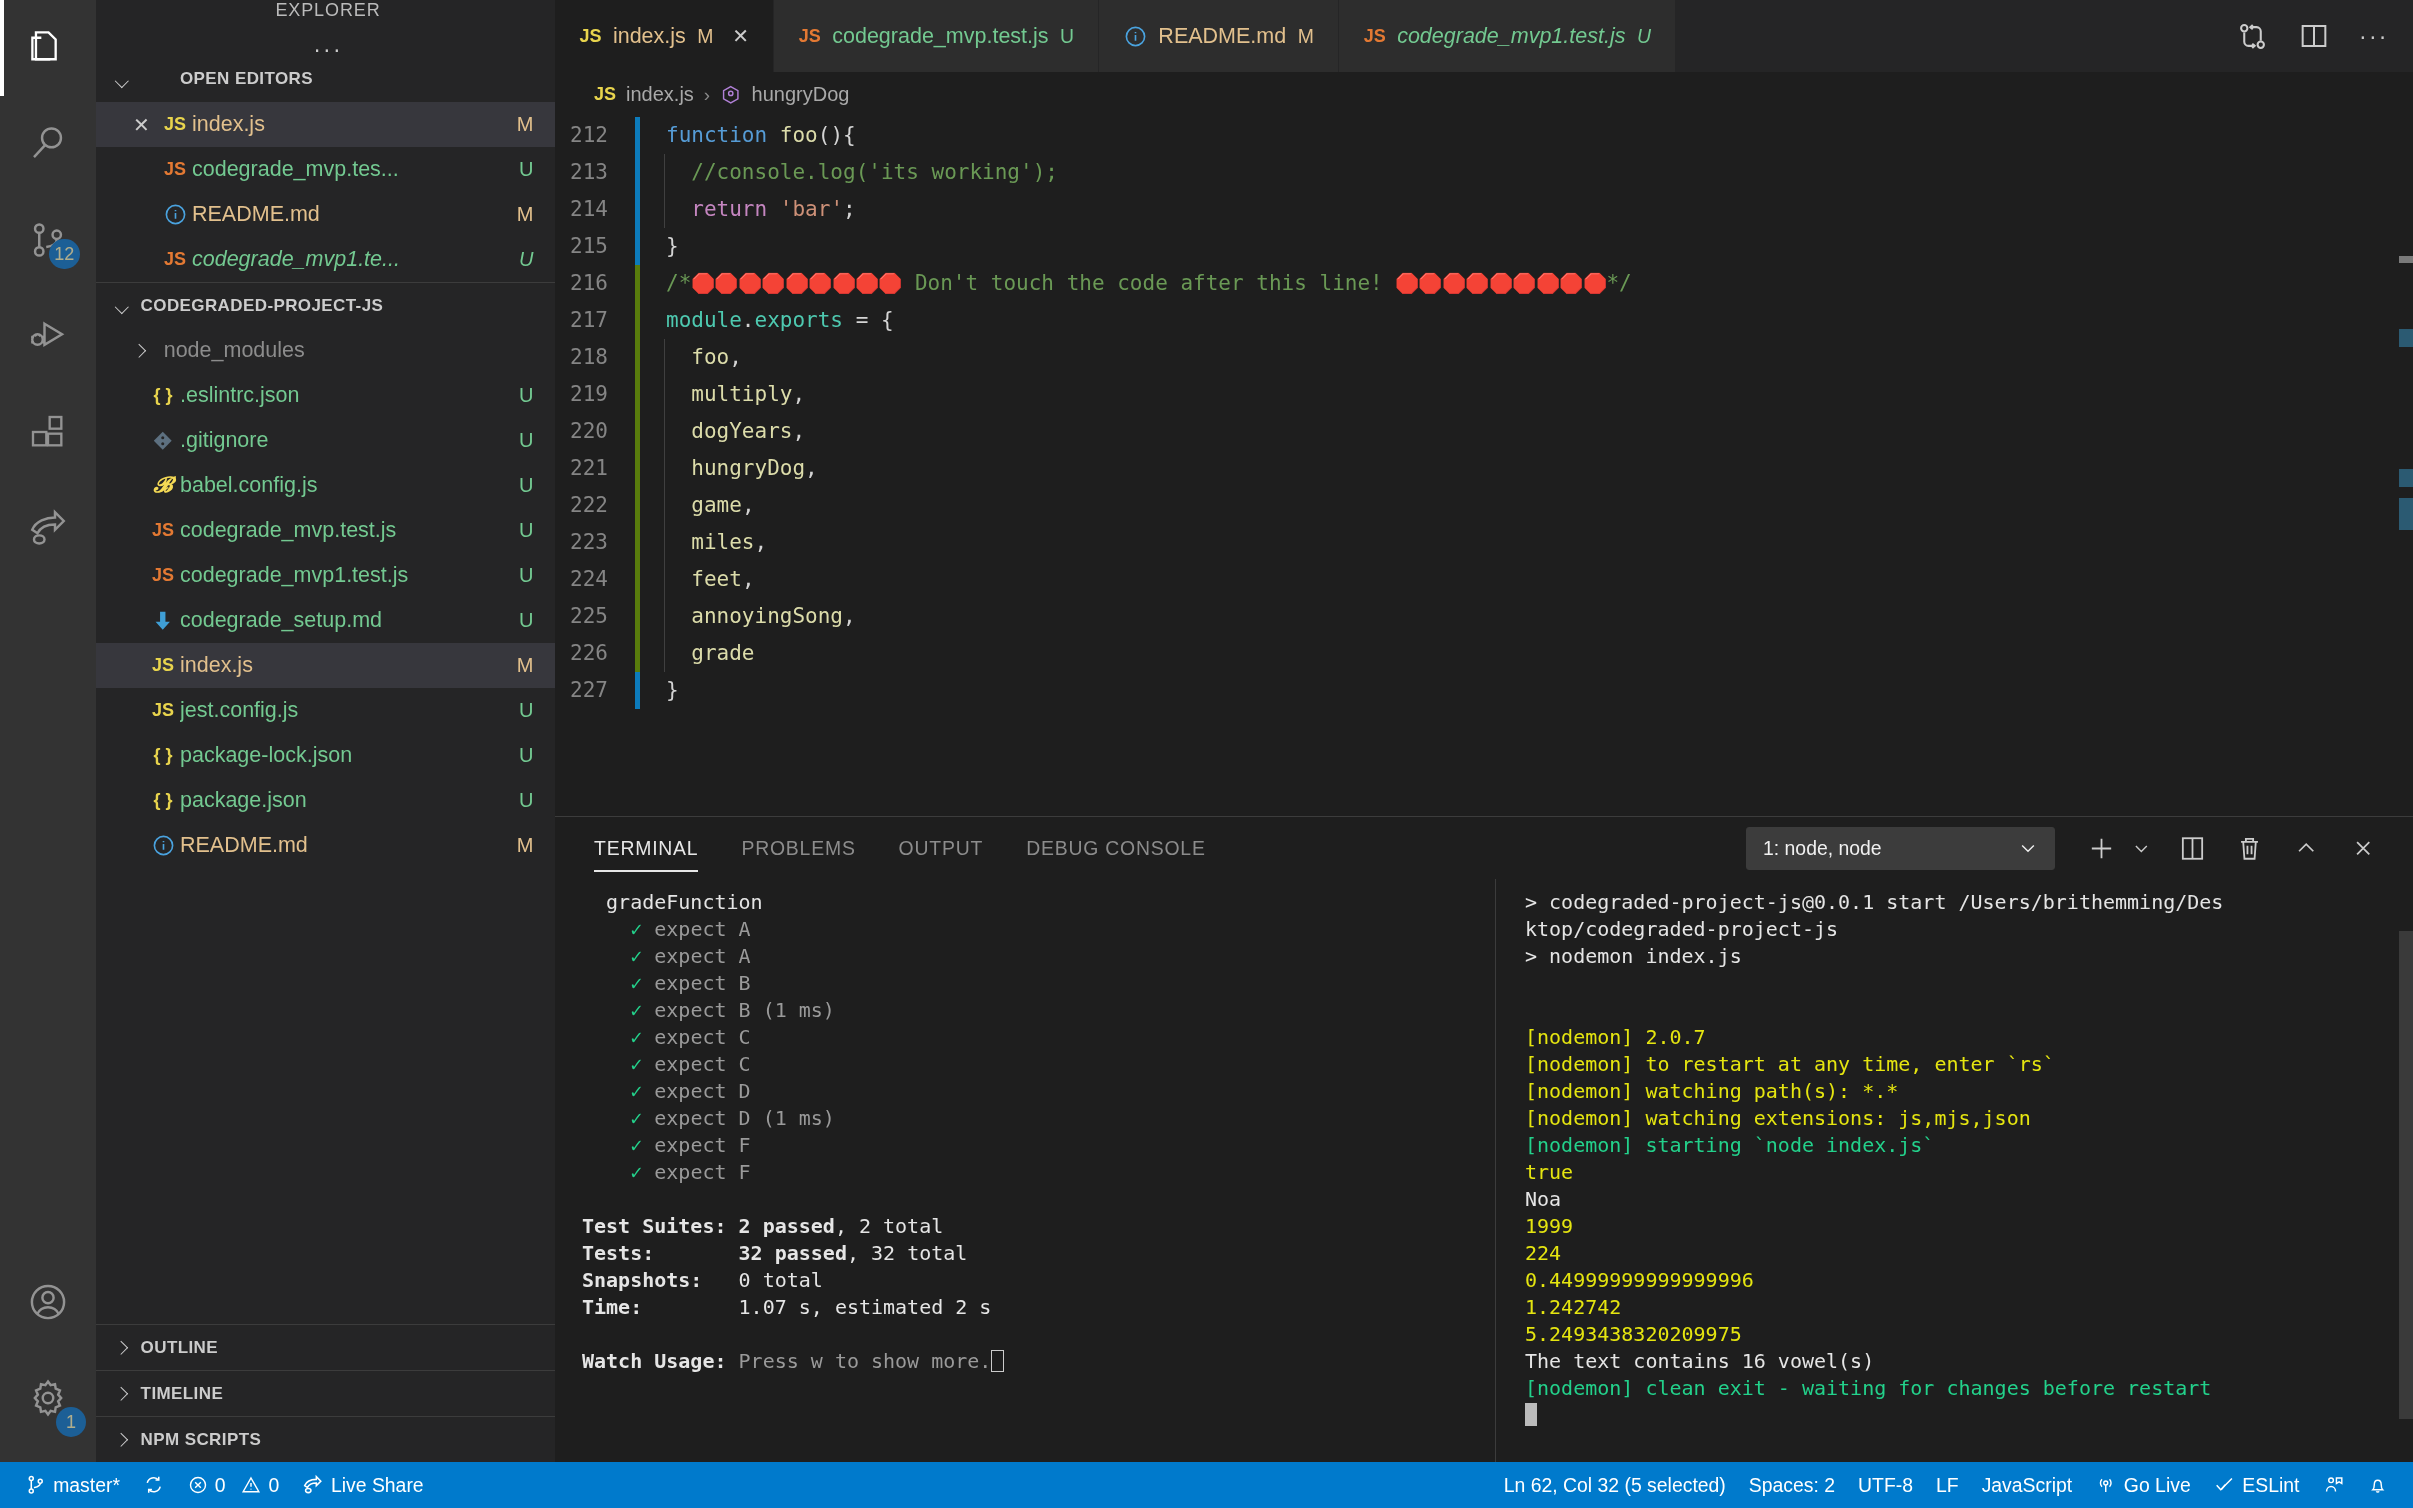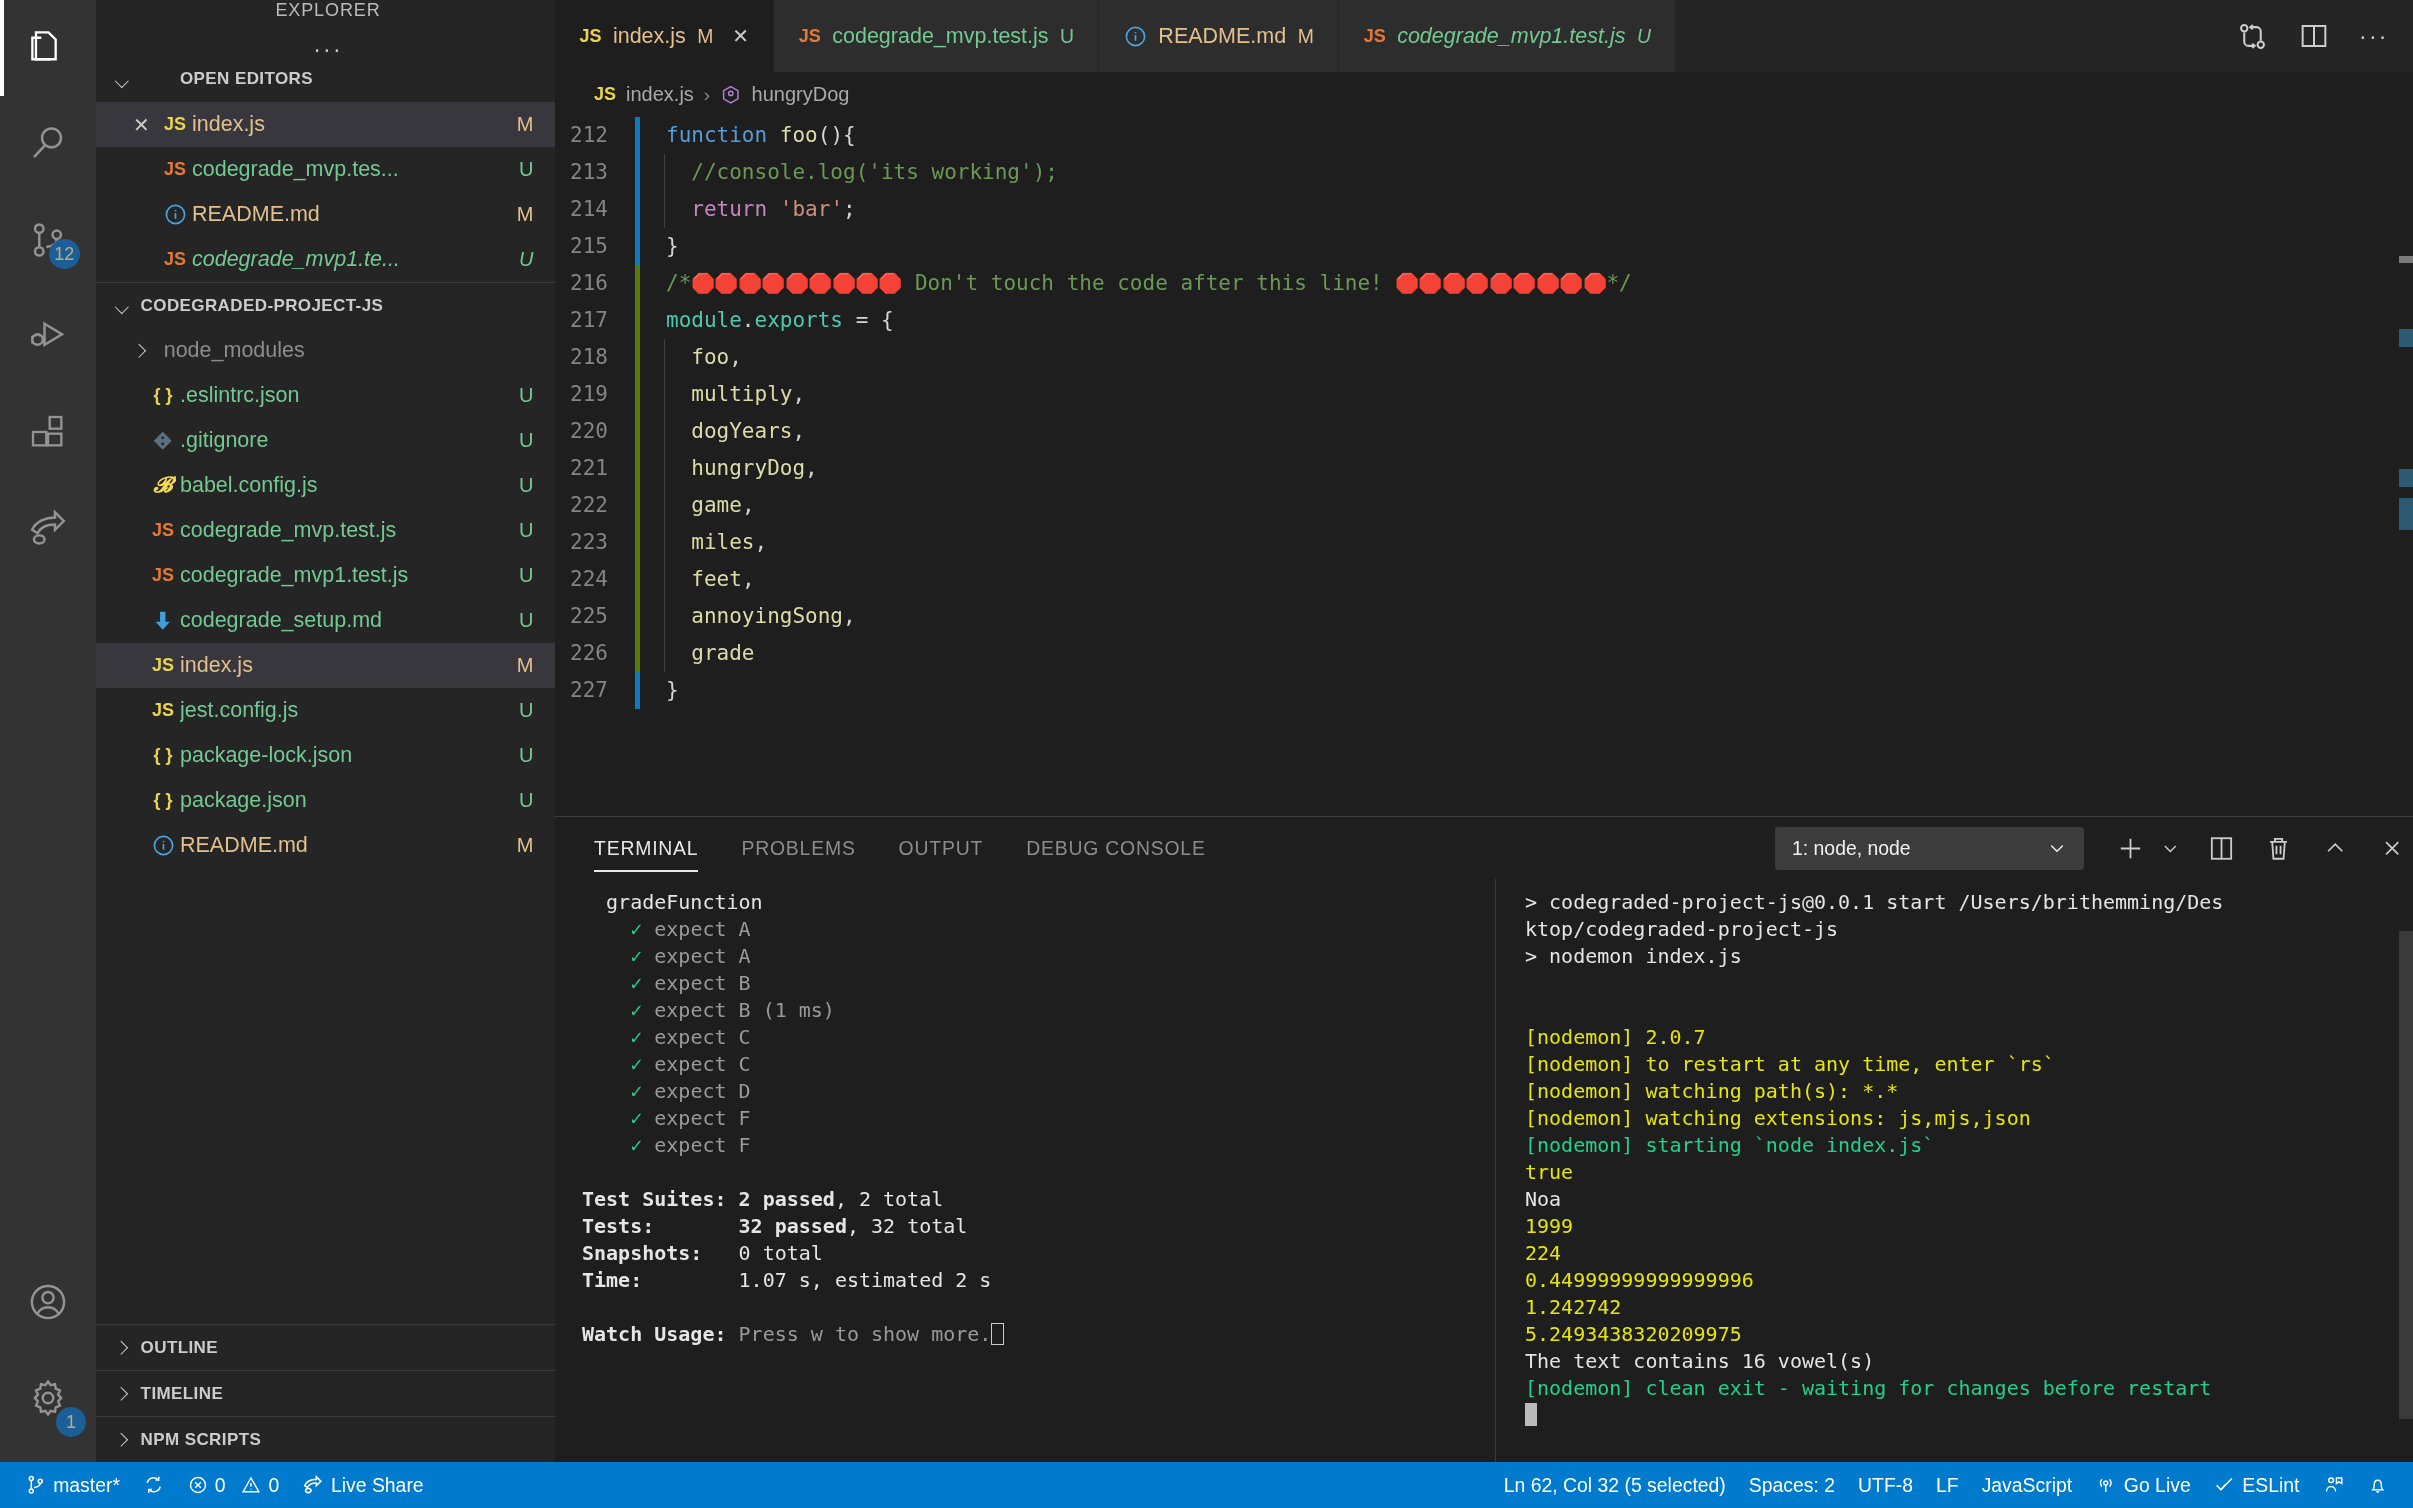--- a/index.html
+++ b/index.html
@@ -135,21 +135,21 @@
            border-top:0.7px solid #3c3c3c; }
   .panel-head { height:62px; display:flex; align-items:center; padding-left:39px; flex-shrink:0; }
   .ptab {
     font-size:19.4px; letter-spacing:0.8px; color:#8c8c8c; margin-right:43px; height:62px;
     display:flex; align-items:center; position:relative;
   }
   .ptab.active { color:#e7e7e7; }
   .ptab.active::after{
     content:""; position:absolute; left:0; right:0; bottom:7.2px; height:2.2px; background:#e7e7e7;
   }
-  .panel-head-right { margin-left:auto; display:flex; align-items:center; gap:5px; }
+  .panel-head-right { margin-left:auto; display:flex; align-items:center; gap:5px; padding-right:29px; }
   .term-select {
     width:309px; height:43px; background:#3c3c3c; border:0.7px solid #3c3c3c; border-radius:2.9px;
     display:flex; align-items:center; justify-content:space-between; padding:0 16px;
     font-size:19.4px; color:#f0f0f0; margin-right:20px;
   }
   .pi { width:42px; height:42px; display:flex; align-items:center; justify-content:center;
         color:#cccccc; font-size:24.4px; }
 
   .panel-body { flex:1; display:flex; min-height:0; position:relative; overflow:hidden;gap:25px; }
   .term-col { flex:1; padding:10px 0 0 27px; overflow:hidden; position:relative; }
@@ -569,20 +569,21 @@
         <div class="panel-body">
           <div class="term-col" id="term-left">
               <div class="tline"><span class="t-white">  gradeFunction</span></div>
               <div class="tline"><span class="t-dim">    </span><span class="t-green">✓</span><span class="t-dim"> expect A</span></div>
               <div class="tline"><span class="t-dim">    </span><span class="t-green">✓</span><span class="t-dim"> expect A</span></div>
               <div class="tline"><span class="t-dim">    </span><span class="t-green">✓</span><span class="t-dim"> expect B</span></div>
               <div class="tline"><span class="t-dim">    </span><span class="t-green">✓</span><span class="t-dim"> expect B (1 ms)</span></div>
               <div class="tline"><span class="t-dim">    </span><span class="t-green">✓</span><span class="t-dim"> expect C</span></div>
               <div class="tline"><span class="t-dim">    </span><span class="t-green">✓</span><span class="t-dim"> expect C</span></div>
               <div class="tline"><span class="t-dim">    </span><span class="t-green">✓</span><span class="t-dim"> expect D</span></div>
+              <div class="tline"><span class="t-dim">    </span><span class="t-green">✓</span><span class="t-dim"> expect D (1 ms)</span></div>
               <div class="tline"><span class="t-dim">    </span><span class="t-green">✓</span><span class="t-dim"> expect F</span></div>
               <div class="tline"><span class="t-dim">    </span><span class="t-green">✓</span><span class="t-dim"> expect F</span></div>
               <div class="tline"><span class="t-dim">&nbsp;</span></div>
               <div class="tline"><span class="t-bold">Test Suites: </span><span class="t-green t-bold">2 passed</span><span class="t-white">, 2 total</span></div>
               <div class="tline"><span class="t-bold">Tests:       </span><span class="t-green t-bold">32 passed</span><span class="t-white">, 32 total</span></div>
               <div class="tline"><span class="t-bold">Snapshots:   </span><span class="t-white">0 total</span></div>
               <div class="tline"><span class="t-bold">Time:        </span><span class="t-white">1.07 s, estimated 2 s</span></div>
               <div class="tline"><span class="t-dim">&nbsp;</span></div>
               <div class="tline"><span class="t-bold">Watch Usage: </span><span class="t-dim">Press w to show more.</span><span class="cursor-block"></span></div>
             </div>

